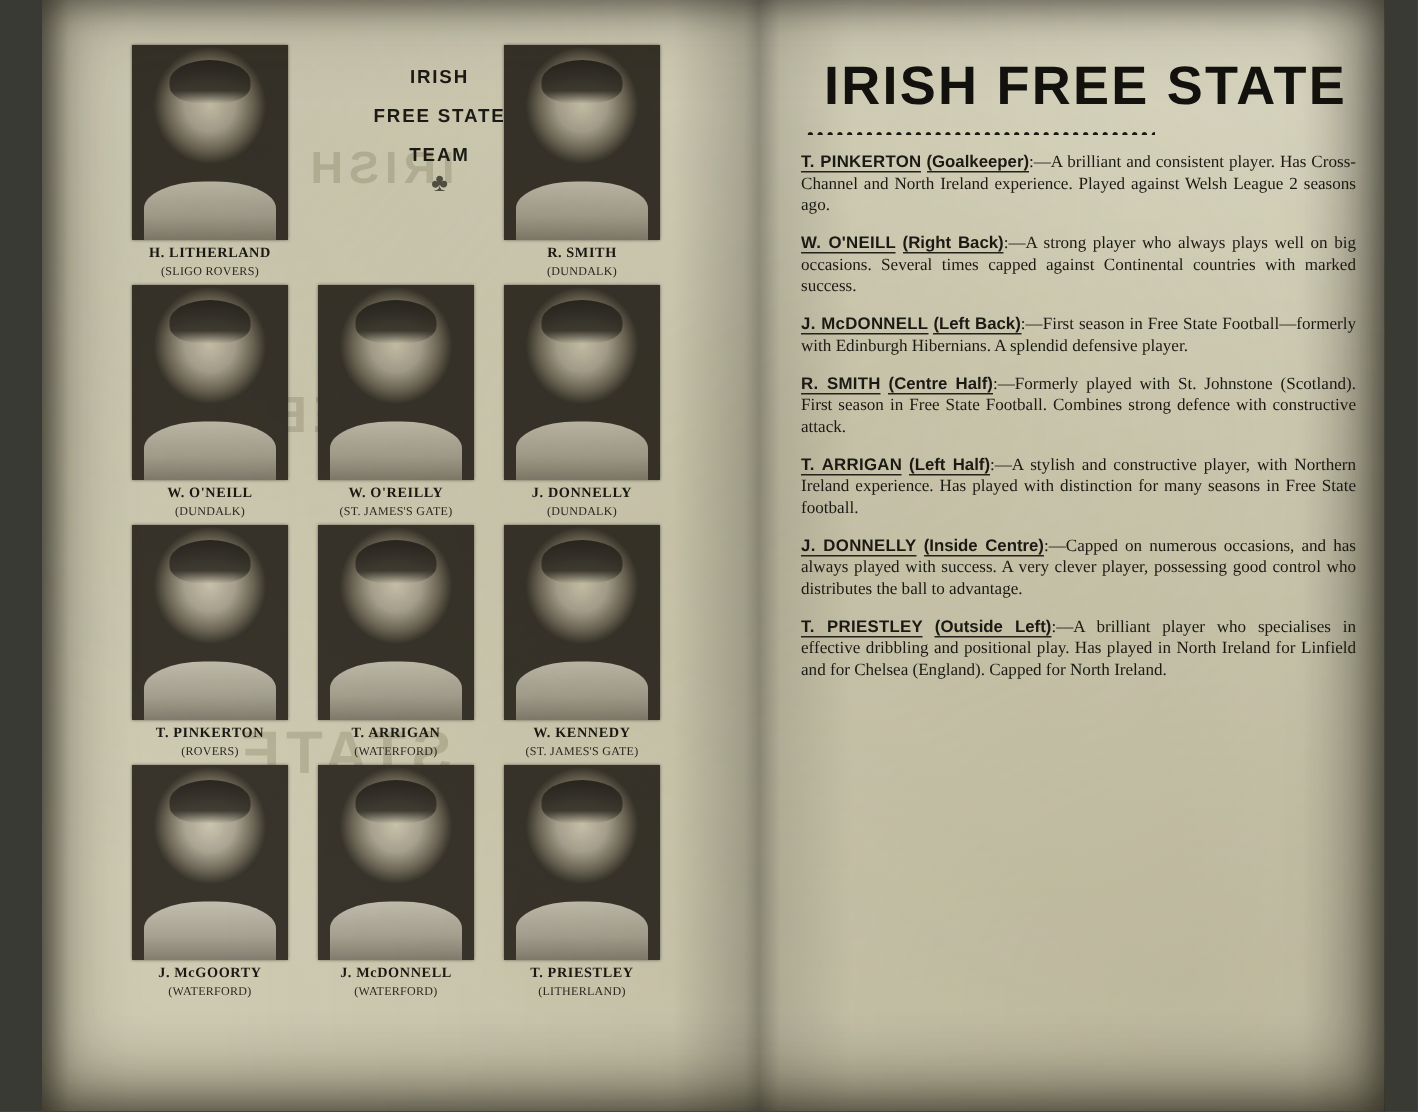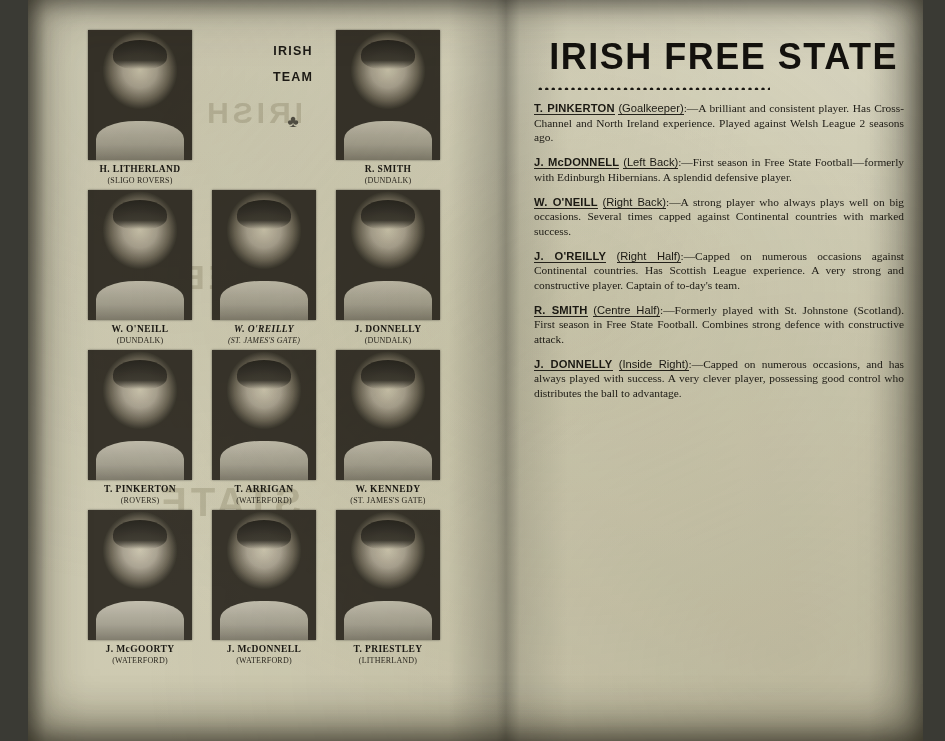--- a/index.html
+++ b/index.html
@@ -207,21 +207,21 @@
   }
   .bio .pl-name {
     font-family: "Liberation Sans", sans-serif;
     font-weight: bold;
     font-size: 11.2px;
     letter-spacing: 0.2px;
     border-bottom: 1px solid #25231c;
   }
   .bio .pl-pos {
     font-family: "Liberation Sans", sans-serif;
-    font-weight: normal;
+    font-weight: bold;
     font-size: 11.2px;
     border-bottom: 1px solid #25231c;
   }
   .bio .pl-text { font-family: "Liberation Serif", serif; }
 
   
   .ghost {
     position: absolute;
     pointer-events: none;
     font-family: "Liberation Sans", sans-serif;
@@ -250,20 +250,21 @@
   <div class="spread">
 
     <div class="page-left">
 
       <div class="ghost g1">IRISH</div>
       <div class="ghost g2">FREE</div>
       <div class="ghost g3">STATE</div>
 
       <div class="team-caption">
         <span class="tc-line">IRISH</span>
+        <span class="tc-line">FREE STATE</span>
         <span class="tc-line">TEAM</span>
       </div>
       <div class="crest">♣</div>
 
       <div class="photo-grid">
 
         <div class="prow" style="height:160px;">
           <div class="pcell" style="left:0px; top:0px;">
             <div class="pframe">
                 <div class="face"></div>
@@ -287,21 +288,21 @@
         <div class="prow" style="height:160px;">
           <div class="pcell" style="left:0px; top:0px;">
             <div class="pframe">
                 <div class="face"></div>
               </div>
             <div class="pcap">
               <span class="pname">W. O'NEILL</span>
               <span class="pclub">(DUNDALK)</span>
             </div>
           </div>
-          <div class="pcell" style="left:124px; top:0px;font-style:italic;">
+          <div class="pcell" style="left:124px; top:0px;">
             <div class="pframe">
                 <div class="face"></div>
               </div>
             <div class="pcap">
               <span class="pname">W. O'REILLY</span>
               <span class="pclub">(ST. JAMES'S GATE)</span>
             </div>
           </div>
           <div class="pcell" style="left:248px; top:0px;">
             <div class="pframe">
@@ -379,33 +380,34 @@
 
     <div class="page-right">
 
       <div class="heading">IRISH FREE STATE</div>
       <div class="rule">••••••••••••••••••••••••••••••••••••••••</div>
 
       <div class="bio-list">
 
         <p class="bio"><span class="pl-name">T. PINKERTON</span> <span class="pl-pos">(Goalkeeper)</span><span class="pl-text">:—A brilliant and consistent player. Has Cross-Channel and North Ireland experience. Played against Welsh League 2 seasons ago.</span></p>
 
+        <p class="bio"><span class="pl-name">W. O'NEILL</span> <span class="pl-pos">(Right Back)</span><span class="pl-text">:—A strong player who always plays well on big occasions. Several times capped against Continental countries with marked success.</span></p>
+
         <p class="bio"><span class="pl-name">J. McDONNELL</span> <span class="pl-pos">(Left Back)</span><span class="pl-text">:—First season in Free State Football—formerly with Edinburgh Hibernians. A splendid defensive player.</span></p>
 
-        <p class="bio"><span class="pl-name">W. O'NEILL</span> <span class="pl-pos">(Right Back)</span><span class="pl-text">:—A strong player who always plays well on big occasions. Several times capped against Continental countries with marked success.</span></p>
-
-        <p class="bio"><span class="pl-name">J. O'REILLY</span> <span class="pl-pos">(Right Half)</span><span class="pl-text">:—Capped on numerous occasions against Continental countries. Has Scottish League experience. A very strong and constructive player. Captain of to-day's team.</span></p>
 
         <p class="bio"><span class="pl-name">R. SMITH</span> <span class="pl-pos">(Centre Half)</span><span class="pl-text">:—Formerly played with St. Johnstone (Scotland). First season in Free State Football. Combines strong defence with constructive attack.</span></p>
 
-
-
-        <p class="bio"><span class="pl-name">J. DONNELLY</span> <span class="pl-pos">(Inside Right)</span><span class="pl-text">:—Capped on numerous occasions, and has always played with success. A very clever player, possessing good control who distributes the ball to advantage.</span></p>
-
-
-
+        <p class="bio"><span class="pl-name">T. ARRIGAN</span> <span class="pl-pos">(Left Half)</span><span class="pl-text">:—A stylish and constructive player, with Northern Ireland experience. Has played with distinction for many seasons in Free State football.</span></p>
+
+
+        <p class="bio"><span class="pl-name">J. DONNELLY</span> <span class="pl-pos">(Inside Centre)</span><span class="pl-text">:—Capped on numerous occasions, and has always played with success. A very clever player, possessing good control who distributes the ball to advantage.</span></p>
+
+
+
+        <p class="bio"><span class="pl-name">T. PRIESTLEY</span> <span class="pl-pos">(Outside Left)</span><span class="pl-text">:—A brilliant player who specialises in effective dribbling and positional play. Has played in North Ireland for Linfield and for Chelsea (England). Capped for North Ireland.</span></p>
 
       </div>
     </div>
 
     <div class="edge-shadow"></div>
   </div>
 </div>
 
 </body></html>

